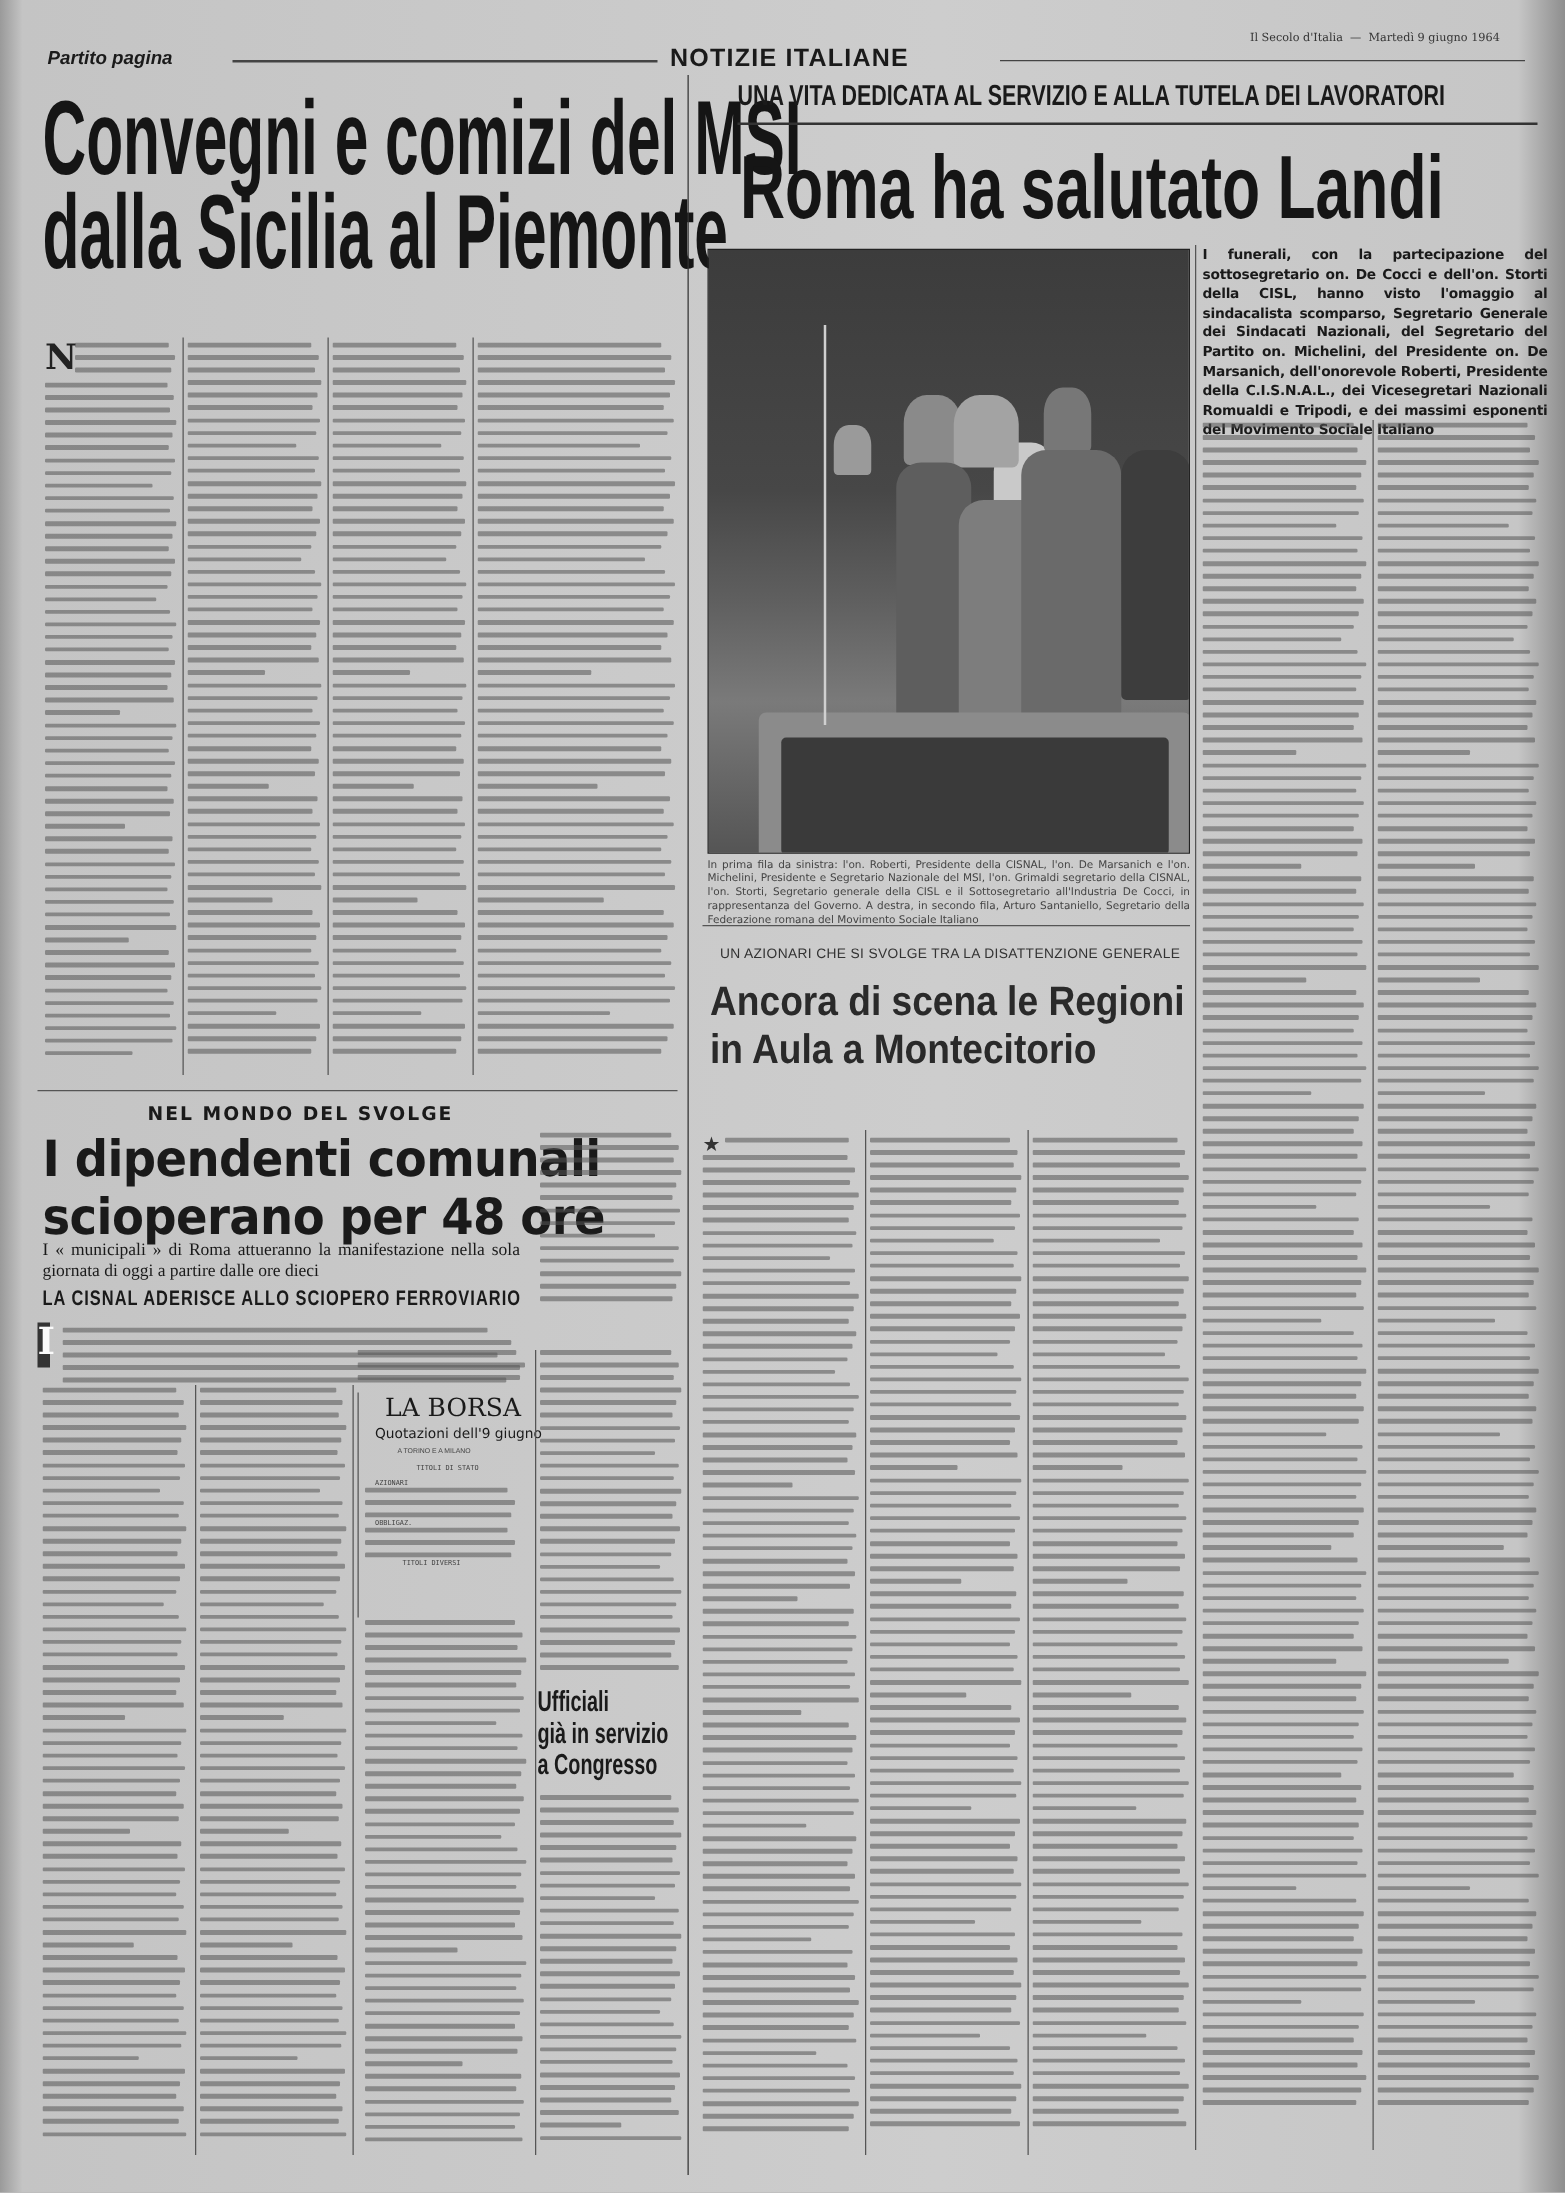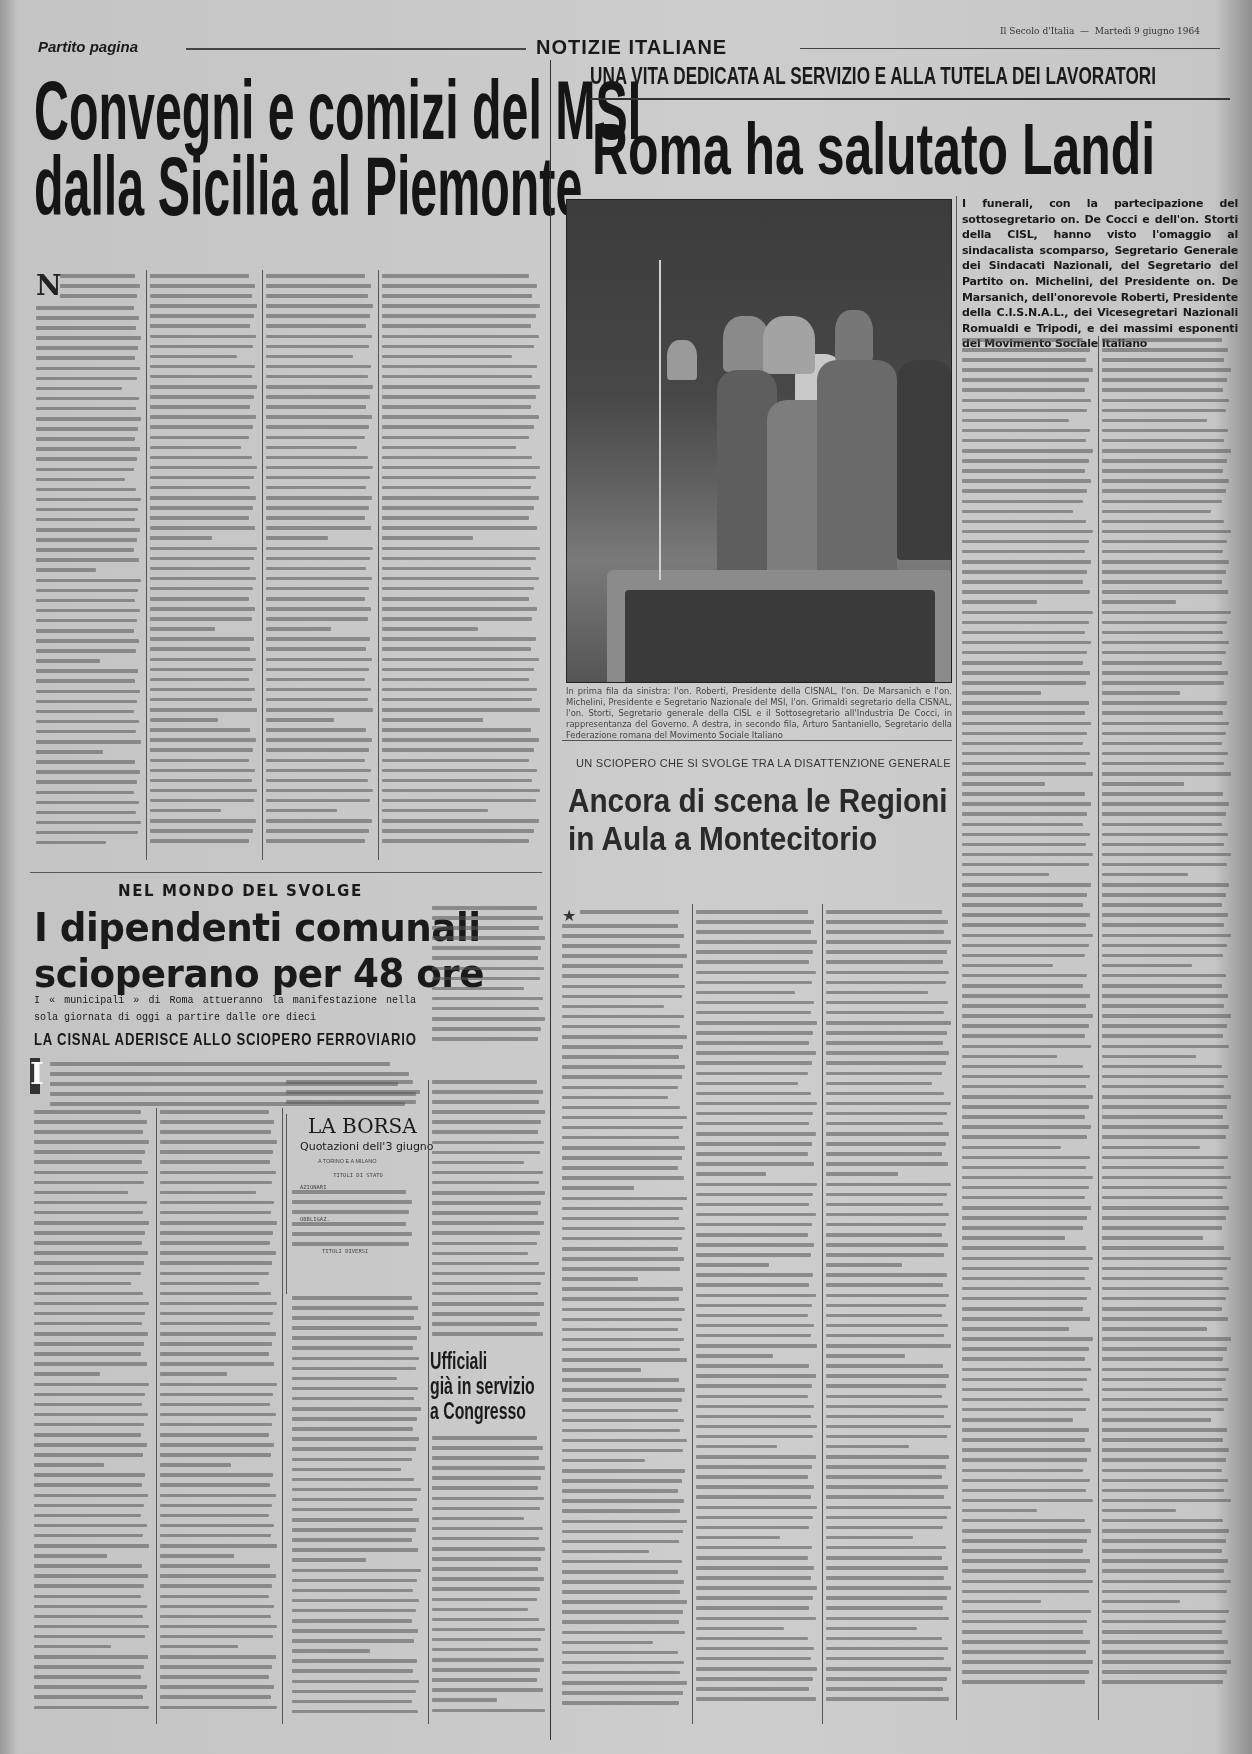--- a/index.html
+++ b/index.html
@@ -49,21 +49,21 @@
   }
   .photo .fig { position: absolute; border-radius: 40% 40% 10% 10%; }
   .caption { left: 566px; top: 686px; width: 386px; font-size: 8.4px; line-height: 11px; color: #444; text-align: justify; font-family: "DejaVu Sans", sans-serif; }
 
   .kicker-reg { left: 576px; top: 757px; width: 374px; font-size: 11px; color: #333; letter-spacing: 0.3px; white-space: nowrap; }
   .h-reg { left: 568px; top: 782px; font-size: 33px; line-height: 38px; color: #2a2a2a; transform: scale(0.9, 1); }
   .sub-reg { left: 576px; top: 862px; width: 374px; font-size: 11.5px; line-height: 16px; color: #333; text-align: justify; }
 
   .kicker-lav { left: 118px; top: 882px; font-size: 15px; font-weight: bold; letter-spacing: 1.6px; font-family: "DejaVu Sans", sans-serif; }
   .h-lav { left: 34px; top: 904px; font-size: 38px; line-height: 44px; font-family: "DejaVu Sans", sans-serif; font-weight: bold; letter-spacing: -0.5px; transform: scale(0.98, 1.05); }
-  .sub-lav { left: 34px; top: 992px; width: 382px; font-size: 10px; line-height: 17px; text-align: justify; font-family: Liberation Mono, monospace; }
+  .sub-lav { left: 34px; top: 992px; width: 382px; font-size: 14px; line-height: 17px; text-align: justify; font-family: Liberation Serif, serif; }
   .sub2-lav { left: 34px; top: 1030px; font-size: 16px; font-weight: bold; transform: scale(0.82, 1.05); letter-spacing: 1px; }
 
   .borsa-box { left: 286px; top: 1114px; width: 140px; height: 180px; border-left: 1px solid #555; }
   .borsa-title { left: 308px; top: 1114px; font-family: "DejaVu Serif", serif; font-size: 20px; }
   .borsa-sub { left: 300px; top: 1140px; font-size: 11px; font-family: "DejaVu Sans", sans-serif; }
   .borsa-note { left: 318px; top: 1158px; font-size: 5.5px; color: #444; }
   .borsa-table { left: 292px; top: 1172px; width: 132px; font-size: 5.5px; color: #444; font-family: "DejaVu Sans Mono", monospace; }
 
   .h-uff { left: 430px; top: 1349px; font-size: 22px; line-height: 24px; transform: scale(0.72, 1.05); }
 
@@ -629,21 +629,21 @@
       <div class="line" style="width: 92%;"></div>
       <div class="line" style="width: 97%;"></div>
       <div class="line" style="width: 94%;"></div>
       <div class="line" style="width: 99%;"></div>
       <div class="line" style="width: 96%;"></div>
       <div class="line" style="width: 93%;"></div>
     </div>
   <div class="vrule" style="left:956px; top:196px; height:1524px;"></div>
 
   <div class="hrule" style="left:562px; top:740px; width:390px;"></div>
-  <div class="abs kicker-reg">UN SCIOPERO CHE SI SVOLGE TRA LA DISATTENZIONE GENERALE</div>
+  <div class="abs kicker-reg">UN AZIONARI CHE SI SVOLGE TRA LA DISATTENZIONE GENERALE</div>
   <div class="abs cond h-reg">
     <div>Ancora di scena le Regioni</div>
     <div>in Aula a Montecitorio</div>
   </div>
   <div class="star" style="left:562px; top:906px;">★</div>
   <div class="col" style="left:580px; top:910px; width:108px; height:10px;">
       <div class="line" style="width: 92%;"></div>
     </div>
   <div class="col" style="left:562px; top:924px; width:126px; height:800px;">
       <div class="line" style="width: 92%;"></div>
@@ -1035,21 +1035,21 @@
     </div>
   <div class="vrule" style="left:282px; top:1108px; height:616px;"></div>
   <div class="col" style="left:286px; top:1080px; width:138px; height:30px;">
       <div class="line" style="width: 92%;"></div>
       <div class="line" style="width: 97%;"></div>
       <div class="line" style="width: 94%;"></div>
     </div>
 
   <div class="abs borsa-box"></div>
   <div class="abs borsa-title">LA BORSA</div>
-  <div class="abs borsa-sub">Quotazioni dell'3 giugno</div>
+  <div class="abs borsa-sub">Quotazioni dell'9 giugno</div>
   <div class="abs borsa-note">A TORINO E A MILANO</div>
   <div class="abs borsa-table">
     <div style="text-align:center; margin-bottom:4px;">TITOLI DI STATO</div>
     <div style="margin:6px 0 0 8px;">AZIONARI</div>
     <div class="col" style="position:relative; height:24px; width:124px;">
         <div class="line" style="width: 92%;"></div>
         <div class="line" style="width: 97%;"></div>
         <div class="line" style="width: 94%;"></div>
       </div>
     <div style="margin:2px 0 0 8px;">OBBLIGAZ.</div>

